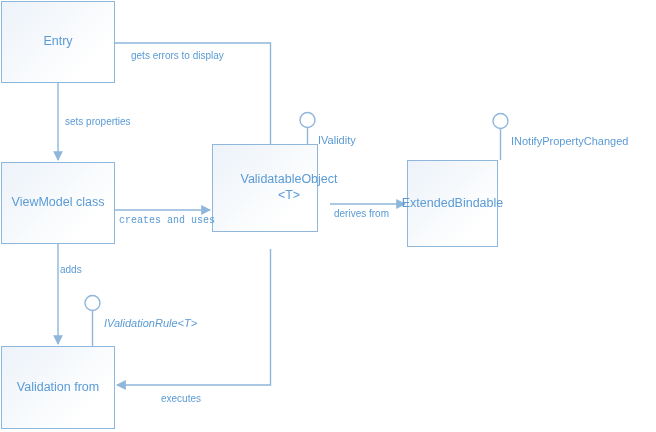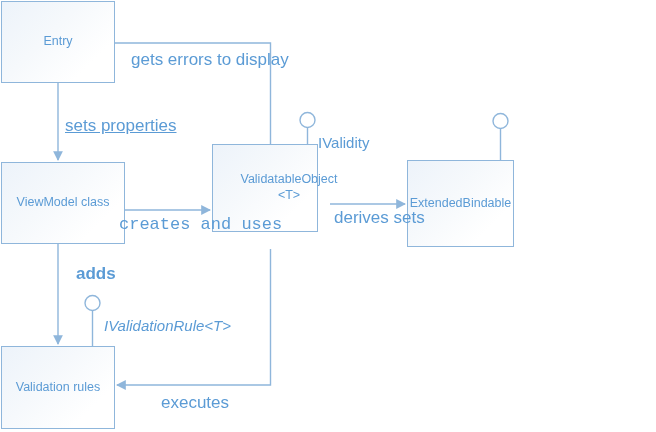--- a/index.html
+++ b/index.html
@@ -27,54 +27,54 @@
     text-align: center;
     color: #5B9BD5;
     font-size: 12.5px;
     line-height: 1.25;
     z-index: 3;
   }
   .node .node-label { display: block; }
   .node .node-label .l2 { display: block; }
 
   #node-entry        { left: 1px;   top: 1px;   width: 114px; height: 82px; }
-  #node-viewmodel    { left: 1px;   top: 162px; width: 124px; height: 82px; }
+  #node-viewmodel    { left: 1px;   top: 162px; width: 114px; height: 82px; }
   #node-validation   { left: 1px;   top: 346px; width: 114px; height: 83px; }
   #node-validatable  { left: 212px; top: 144px; width: 106px; height: 88px; padding-left: 48px; }
-  #node-extended     { left: 407px; top: 160px; width: 107px; height: 87px; }
+  #node-extended     { left: 407px; top: 160px; width: 91px; height: 87px; }
 
   
   #connectors {
     position: absolute;
     left: 0; top: 0;
     width: 656px;
     height: 432px;
     z-index: 2;
   }
 
   
   .edge-label {
     position: absolute;
     color: #5B9BD5;
-    font-size: 17px;
+    font-size: 10px;
     white-space: nowrap;
     z-index: 4;
   }
   #label-gets-errors   { left: 131px; top: 50px; }
-  #label-sets-props    { left: 65px;  top: 116px; text-decoration: underline; }
+  #label-sets-props    { left: 65px;  top: 116px; }
   #label-creates-uses  { left: 119px; top: 215px; font-family: Liberation Mono, monospace; }
   #label-derives-from  { left: 334px; top: 208px; }
-  #label-adds          { left: 76px;  top: 264px; font-weight: bold; }
+  #label-adds          { left: 60px;  top: 264px; }
   #label-executes      { left: 161px; top: 393px; text-align: right; }
 
   
   .iface-label {
     position: absolute;
     color: #5B9BD5;
-    font-size: 15px;
+    font-size: 11px;
     white-space: nowrap;
     z-index: 4;
   }
   #iface-ivalidity      { left: 318px; top: 134px; }
   #iface-inotify        { left: 511px; top: 135px; }
   #iface-ivalidationrule{ left: 104px; top: 317px; font-style: italic; }
 </style>
 </head>
 <body>
 
@@ -117,39 +117,40 @@
 
   <div class="node" id="node-entry">
     <span class="node-label">Entry</span>
   </div>
 
   <div class="node" id="node-viewmodel">
     <span class="node-label">ViewModel class</span>
   </div>
 
   <div class="node" id="node-validation">
-    <span class="node-label">Validation rules</span>
+    <span class="node-label">Validation from</span>
   </div>
 
   <div class="node" id="node-validatable">
     <span class="node-label">
       <span>ValidatableObject</span>
       <span class="l2">&lt;T&gt;</span>
     </span>
   </div>
 
   <div class="node" id="node-extended">
     <span class="node-label">
       <span>ExtendedBindable</span>
     </span>
   </div>
 
   <div class="edge-label" id="label-gets-errors">gets errors to display</div>
   <div class="edge-label" id="label-sets-props">sets properties</div>
   <div class="edge-label" id="label-creates-uses">creates and uses</div>
-  <div class="edge-label" id="label-derives-from">derives sets</div>
+  <div class="edge-label" id="label-derives-from">derives from</div>
   <div class="edge-label" id="label-adds">adds</div>
   <div class="edge-label" id="label-executes">executes</div>
 
   <div class="iface-label" id="iface-ivalidity">IValidity</div>
+  <div class="iface-label" id="iface-inotify">INotifyPropertyChanged</div>
   <div class="iface-label" id="iface-ivalidationrule">IValidationRule&lt;T&gt;</div>
 
 </div>
 
 </body></html>

